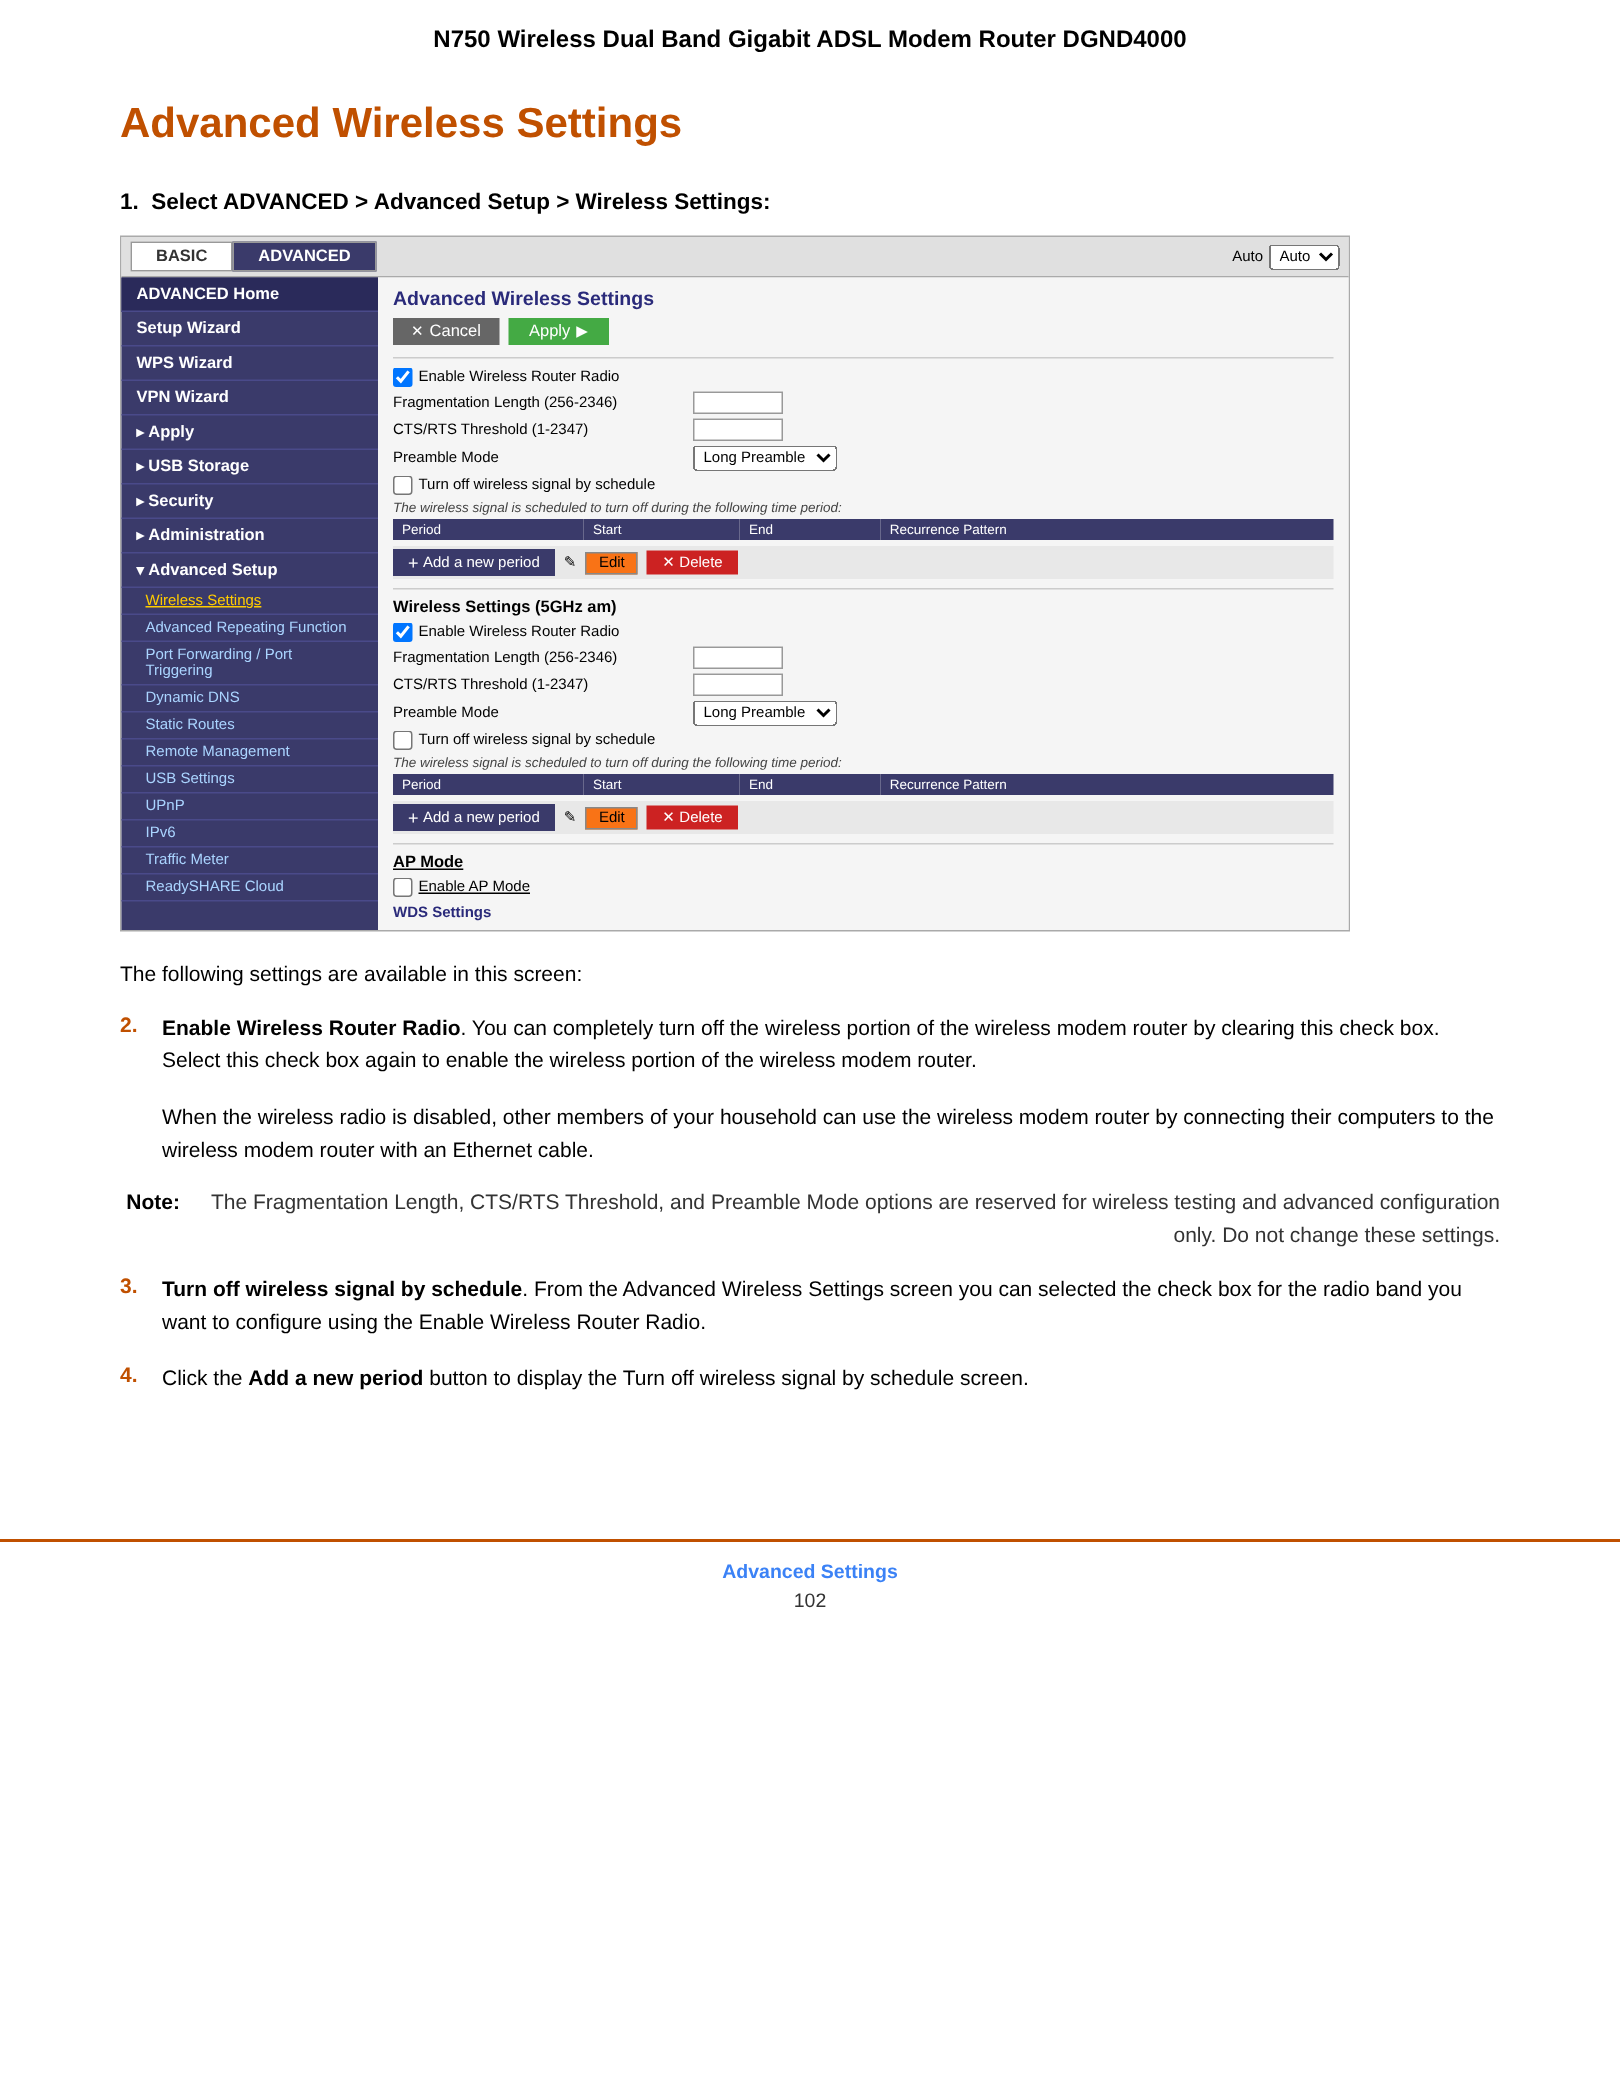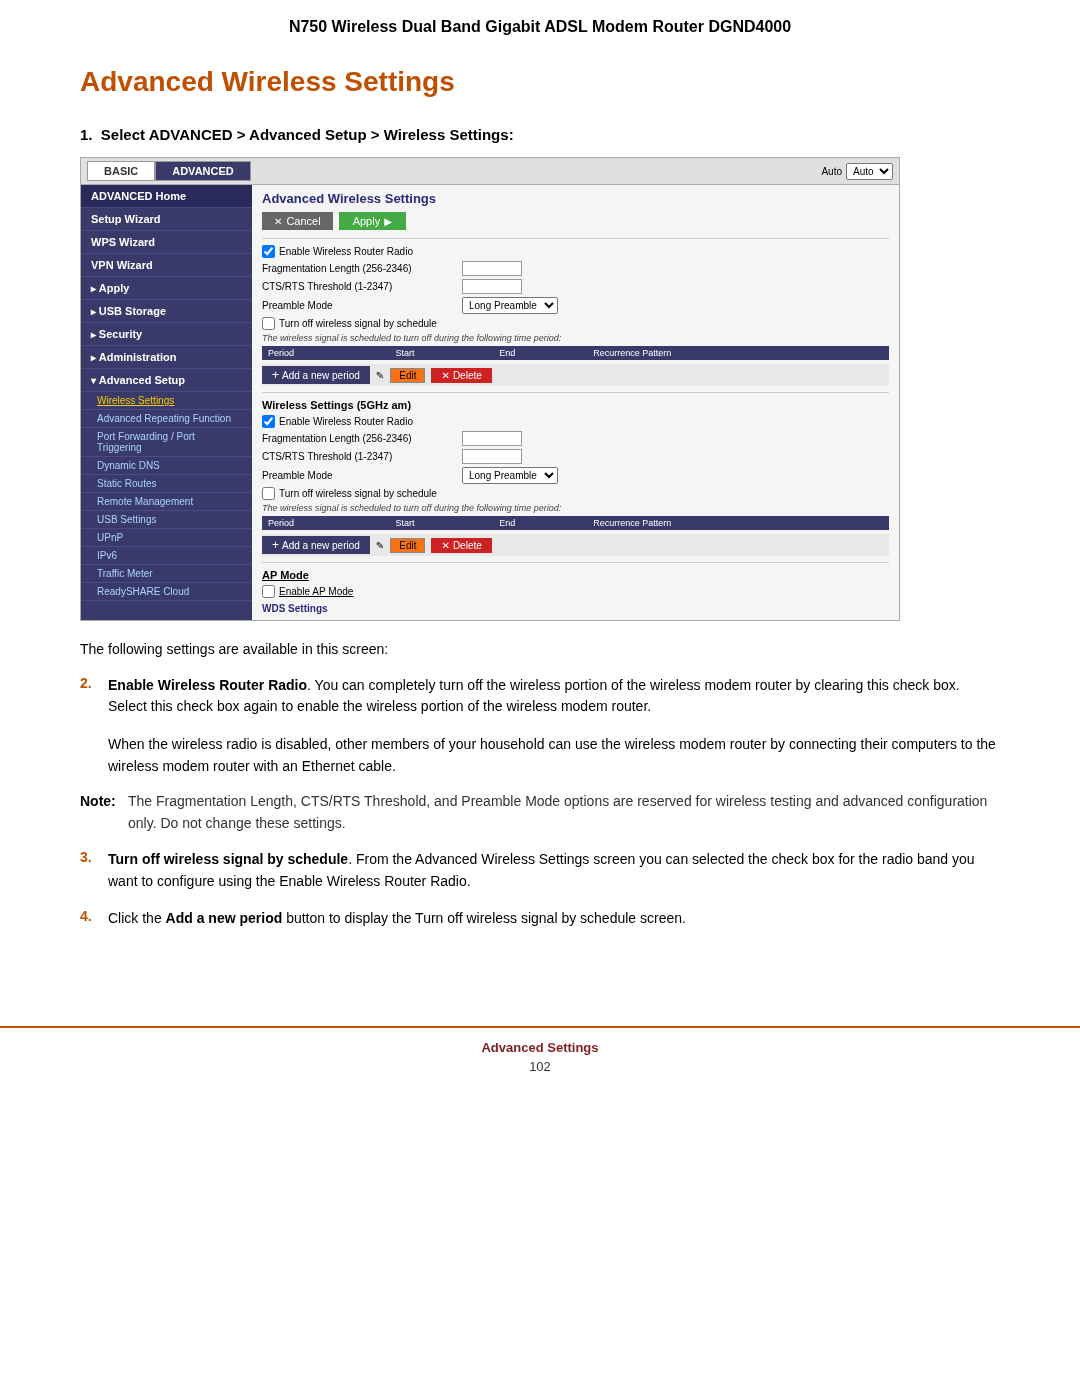--- a/index.html
+++ b/index.html
@@ -342,20 +342,21 @@
     .numbered-item .item-text strong {
       font-weight: bold;
     }
 
     .note-box {
       display: flex;
       gap: 8px;
       margin: 14px 0;
       font-size: 14px;
       line-height: 1.55;
+      text-align: right;
     }
 
     .note-label {
       font-weight: bold;
       min-width: 40px;
     }
 
     .note-content {
       flex: 1;
       color: #333;
@@ -369,21 +370,21 @@
     }
 
     .page-footer {
       margin-top: 40px;
       border-top: 2px solid #c05000;
       padding-top: 12px;
       text-align: center;
     }
 
     .footer-label {
-      color: #7f1d1d;
+      color: #3b82f6;
       font-size: 13px;
       font-weight: bold;
       margin-bottom: 4px;
     }
 
     .footer-page-num {
       font-size: 13px;
       color: #333;
     }
 

